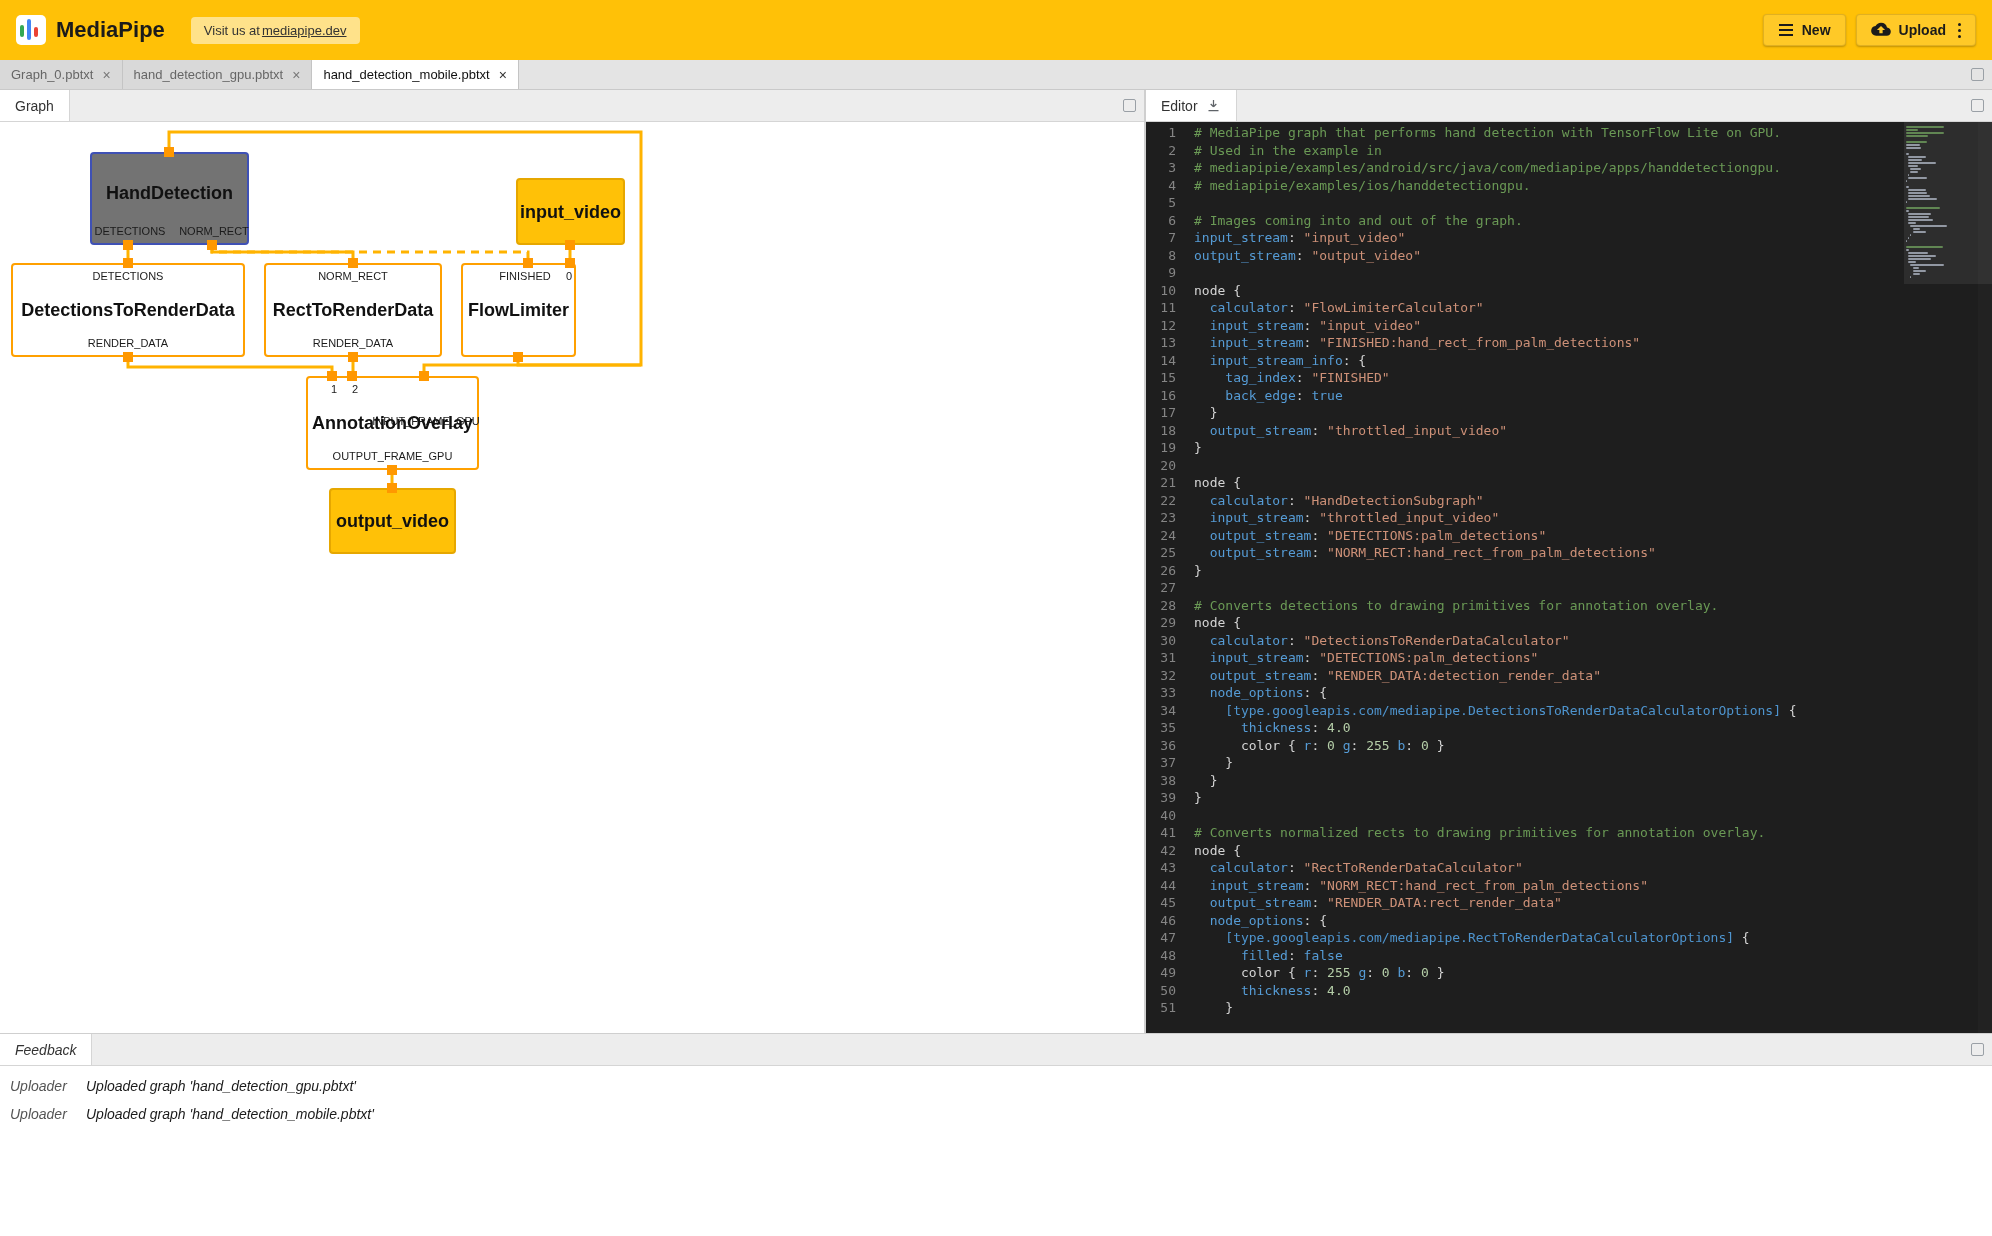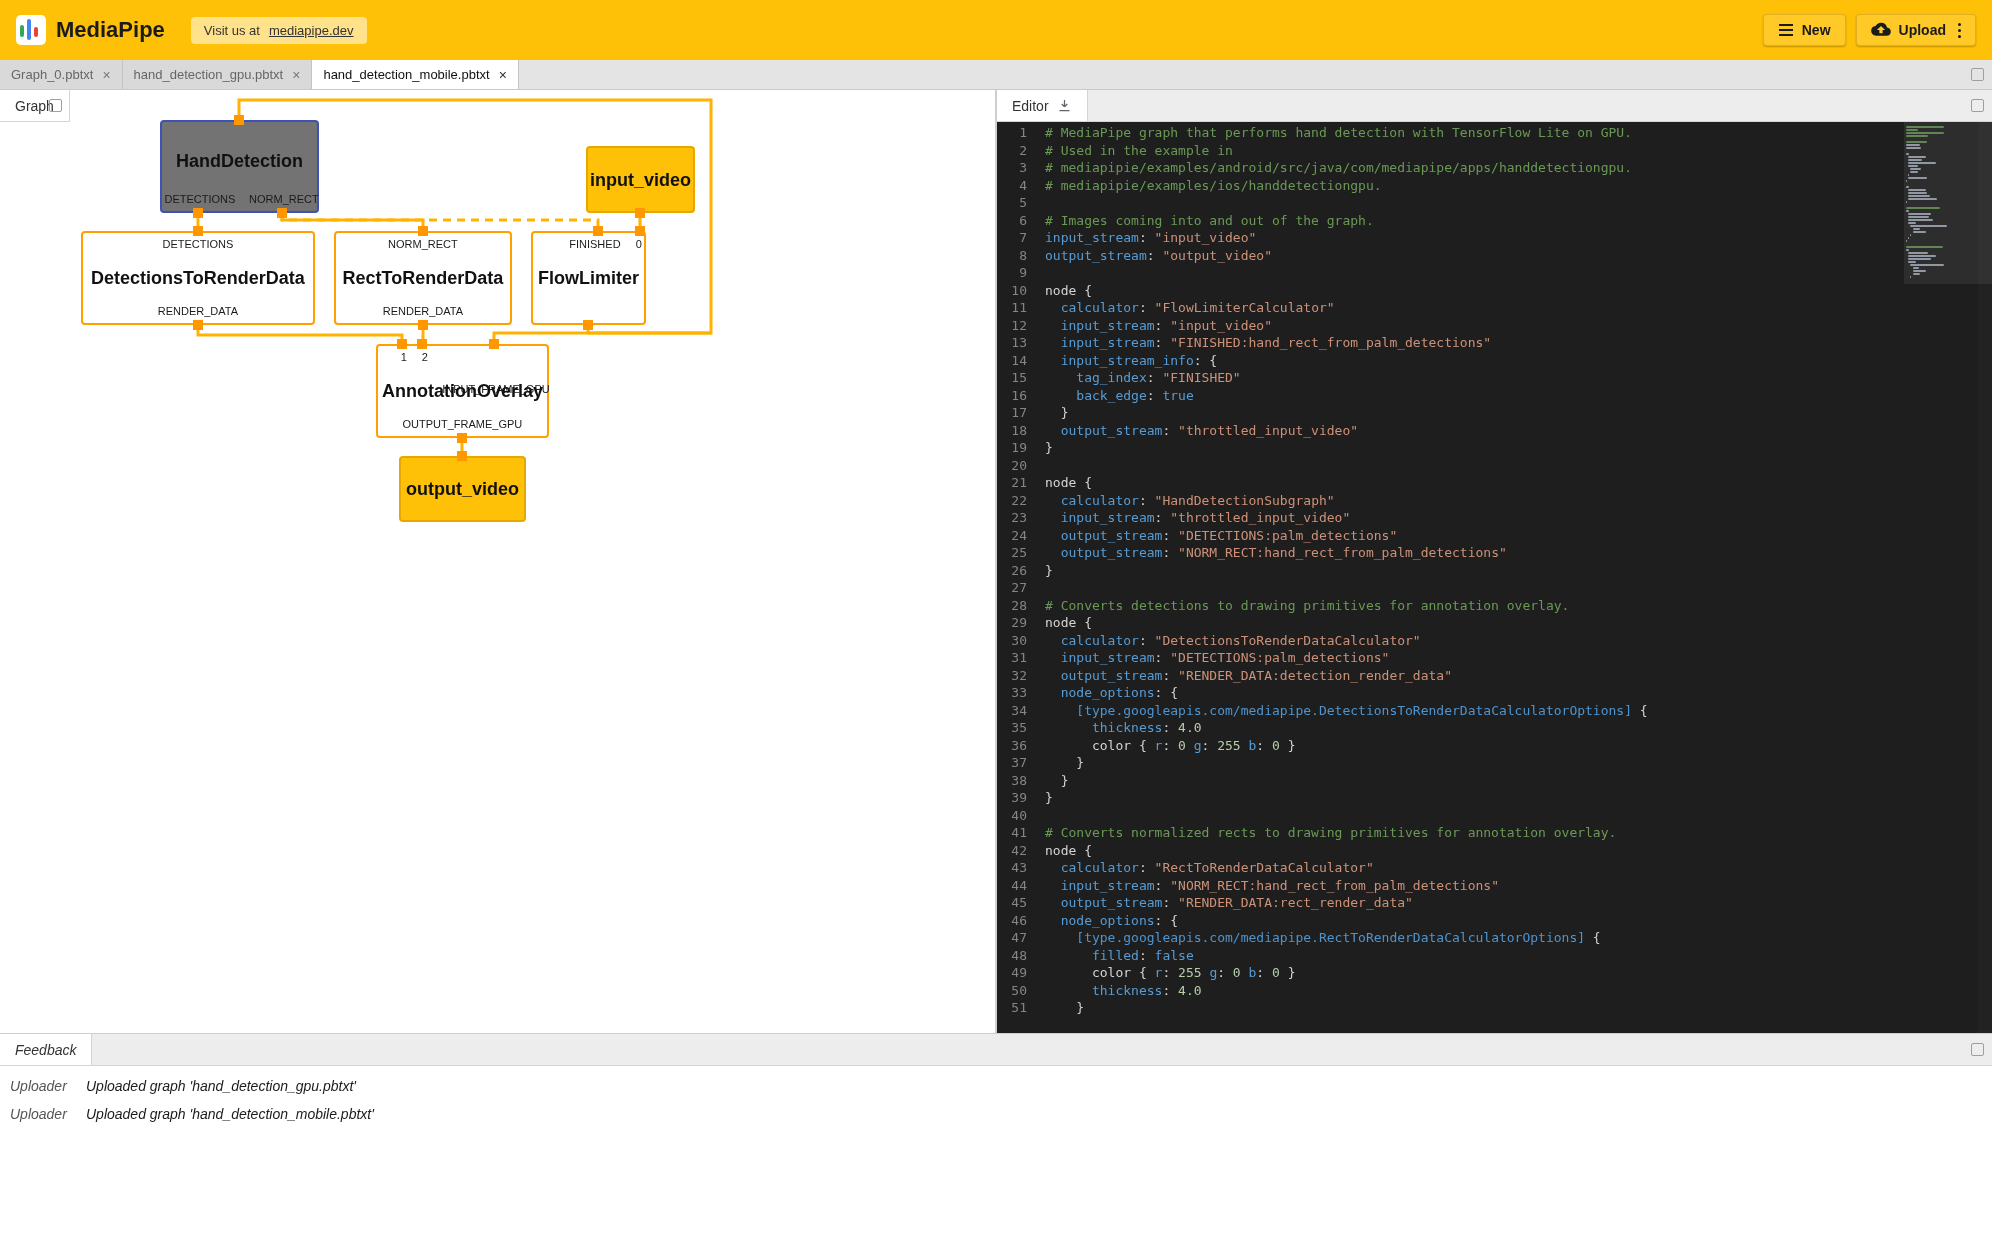--- a/index.html
+++ b/index.html
@@ -8,21 +8,21 @@
   .app { position:relative; width:1992px; height:1236px; background:#fff; }
 
   
   .header { height:60px; background:#FFC107; display:flex; align-items:center; padding:0 16px; }
   .logo { width:30px; height:30px; background:#fff; border-radius:5px; position:relative; margin-right:10px; flex:none; }
   .logo i { position:absolute; width:4px; border-radius:2px; }
   .logo .b1 { left:4px;  top:10px; height:12px; background:#34A853; }
   .logo .b2 { left:11px; top:4px;  height:21px; background:#4285F4; }
   .logo .b3 { left:18px; top:12px; height:10px; background:#EA4335; }
   .app-title { font-size:22px; font-weight:700; color:#1b1b1b; margin-right:26px; }
-  .visit-chip { background:#FFE28A; border-radius:4px; padding:6px 13px; font-size:13px; color:#333; display:flex; gap:9px; align-items:center; }
+  .visit-chip { background:#FFE28A; border-radius:4px; padding:6px 13px; font-size:13px; color:#333; display:flex; gap:2px; align-items:center; }
   .visit-chip a { color:#333; text-decoration:underline; cursor:pointer; }
   .header-spacer { flex:1; }
   .hbtn { height:32px; background:#FFC927; border:1px solid rgba(0,0,0,0.12); border-radius:4px;
           display:flex; align-items:center; gap:8px; padding:0 14px; margin-left:10px;
           font-size:14px; font-weight:700; color:#1b1b1b; cursor:pointer; box-shadow:0 1px 2px rgba(0,0,0,0.25); }
   .kebab { display:flex; flex-direction:column; gap:3px; margin-left:4px; }
   .kebab b { width:3px; height:3px; border-radius:50%; background:#1b1b1b; }
 
   
   .tabbar { height:30px; background:#E4E4E4; border-bottom:1px solid #C9C9C9; display:flex; align-items:stretch; position:relative; }
@@ -35,21 +35,21 @@
 
   .maxi { width:13px; height:13px; display:inline-block; border:1.5px solid #9AA0A6; border-radius:2px; cursor:pointer; }
 
   
   .main { display:flex; height:943px; }
   .panel-strip { height:32px; background:#EDEDED; border-bottom:1px solid #D5D5D5; display:flex; align-items:stretch; position:relative; }
   .ptab { background:#fff; display:flex; align-items:center; gap:8px; padding:0 15px; font-size:14px; color:#333;
           border-right:1px solid #D5D5D5; cursor:pointer; }
   .strip-right { position:absolute; right:8px; top:0; height:100%; display:flex; align-items:center; }
 
-  .graph-panel { width:997px; border-right:2px solid #CFCFCF; display:flex; flex-direction:row; }
+  .graph-panel { width:1146px; border-right:2px solid #CFCFCF; display:flex; flex-direction:column; }
   .graph-canvas { position:relative; flex:1; background:#fff; overflow:hidden; }
 
   
   .gnode { position:absolute; border-radius:4px; }
   .calc-node { background:#fff; border:2px solid #FFA000; }
   .stream-node { background:#FFC107; border:2px solid #E6A700; }
   .subgraph-node { background:#737373; border:2px solid #3F51B5; }
   .nt { position:absolute; left:50%; top:50%; transform:translate(-50%,-50%); white-space:nowrap;
         font-size:18px; font-weight:700; color:#111; }
   .stream-node .nt { font-size:18px; }

